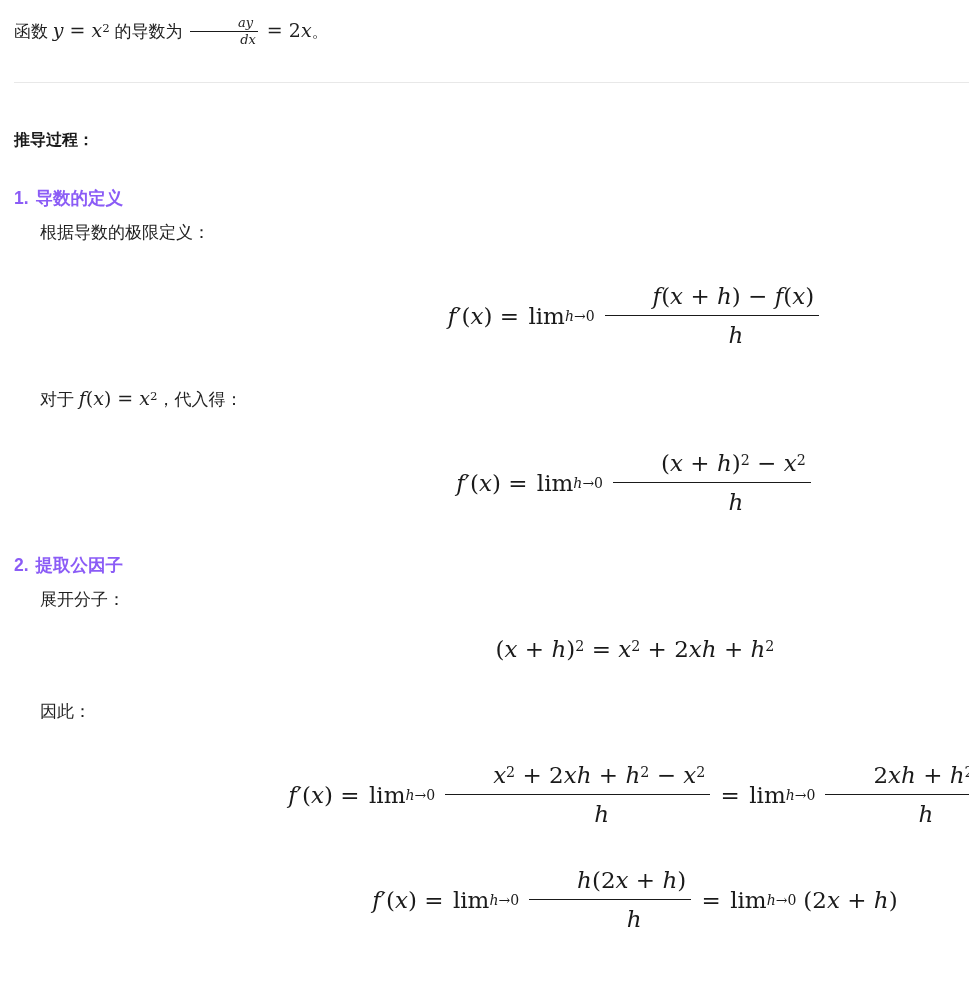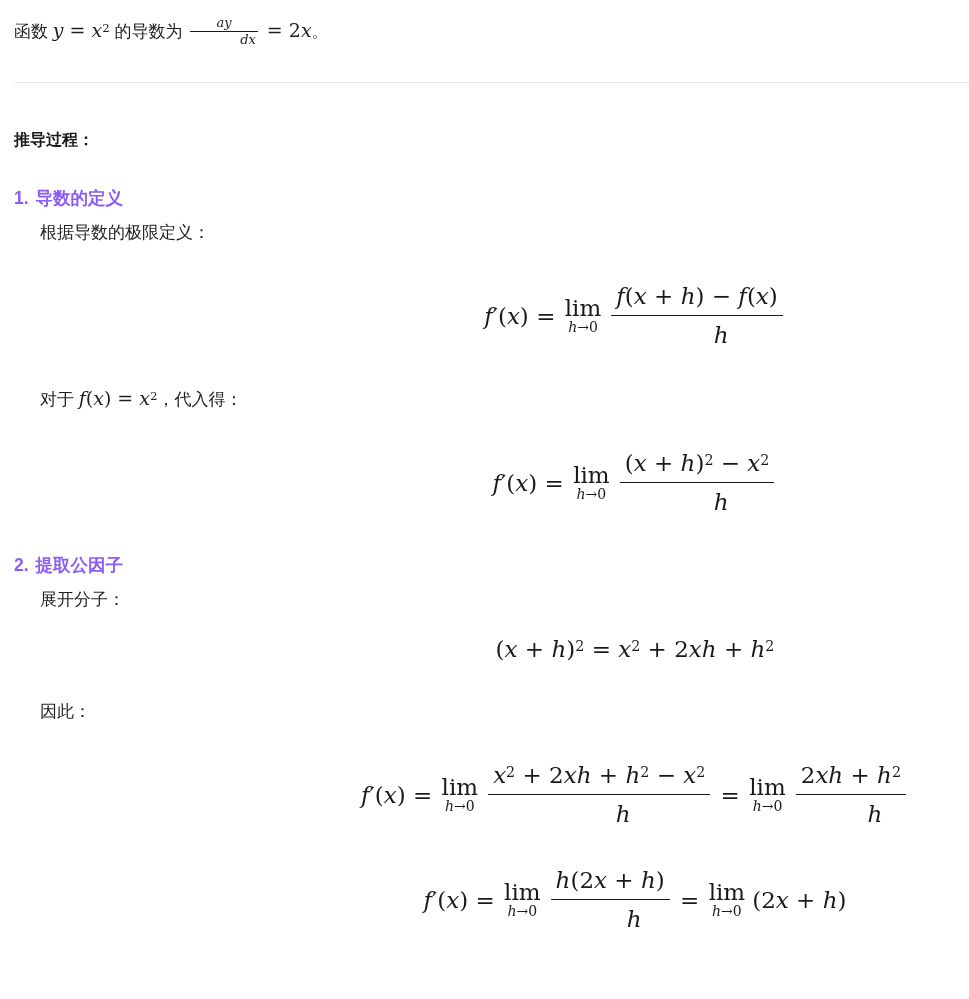--- a/index.html
+++ b/index.html
@@ -23,28 +23,28 @@
   .para{margin:24px 0 0 26px;font-size:17px;line-height:26px;}
   .item-title + .para{margin-top:9px;}
   .para .math{font-size:19px;}
   
   .formula{
     display:flex;justify-content:center;align-items:center;
     width:1242px;font-size:23px;line-height:32px;margin:34px 0;color:#1a1a1a;
   }
   .formula.compact{margin-top:20px;}
   .frac{display:inline-flex;flex-direction:column;align-items:center;margin:0 3px;}
-  .fnum{padding:0 5px 3px;line-height:32px;}
+  .fnum{padding:0 5px 3px;line-height:32px;margin-left:43px;}
   .fbar{align-self:stretch;height:0;border-top:1.5px solid #1a1a1a;}
   .fden{padding:3px 5px 0;line-height:32px;margin-left:48px;}
   .frac.small{font-size:13px;margin:0 3px;transform:translateY(-1px);}
   .frac.small .fnum{padding:0 2px 1px;line-height:14px;}
   .frac.small .fbar{border-top:1px solid #1a1a1a;}
   .frac.small .fden{padding:1px 2px 0;line-height:14px;}
-  .lim{display:inline-flex;flex-direction:column;align-items:center;margin:0 7px 0 2px;}
+  .lim{display:inline-flex;flex-direction:row;align-items:center;margin:0 7px 0 2px;}
   .limword{line-height:22px;}
   .limsub{font-size:14px;line-height:15px;margin-top:1px;}
 </style>
 </head>
 <body>
 
 <div class="page">
 
   <div class="intro"><span class="cjk">函数 </span><span class="math"><i>y</i> = <i>x</i><sup>2</sup></span><span class="cjk"> 的导数为 </span><span class="frac math small"><span class="fnum"><i>ay</i></span><span class="fbar"></span><span class="fden"><i>dx</i></span></span><span class="math"> = 2<i>x</i></span><span class="cjk">。</span></div>
 

